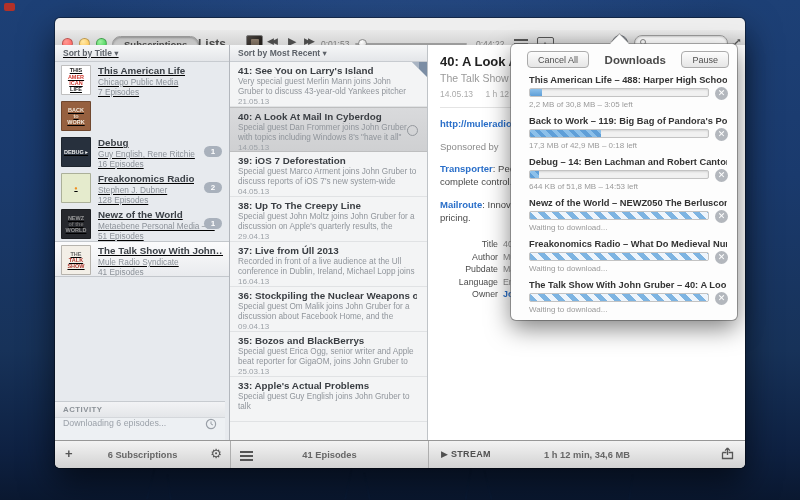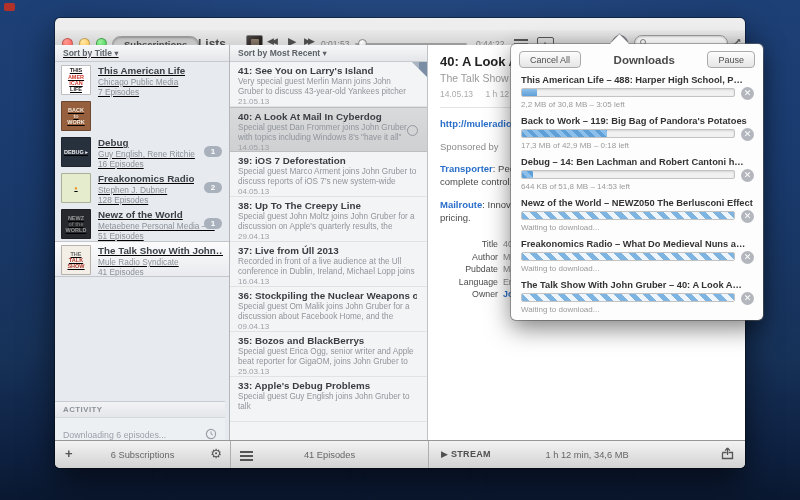--- a/index.html
+++ b/index.html
@@ -63,21 +63,21 @@
     display:flex;flex-direction:column;justify-content:center;overflow:hidden;flex:none;}
   .al{display:block;text-align:center;font-size:5.5px;font-weight:bold;line-height:1.15;white-space:nowrap;}
   .pod-info{padding-left:7px;overflow:hidden;min-width:0;}
   .pod-title{font-size:9.8px;font-weight:bold;color:#3c4147;line-height:12px;white-space:nowrap;overflow:hidden;}
   .pod-sub{font-size:8.3px;color:#8b9198;line-height:10px;white-space:nowrap;overflow:hidden;}
   .pod-badge{position:absolute;right:7px;top:12px;min-width:8px;padding:1px 5px;background:#a9b1bc;color:#fff;
     font-size:8px;font-weight:bold;border-radius:8px;text-align:center;}
   .activity{position:absolute;left:0;right:4px;bottom:0;}
   .act-header{height:15px;line-height:15px;padding-left:8px;font-size:7.8px;font-weight:bold;letter-spacing:.5px;color:#8b9197;
     background:linear-gradient(#f2f3f5,#e4e6e9);border-top:1px solid #c7cbd0;border-bottom:1px solid #d4d7db;}
-  .act-row{height:22px;display:flex;align-items:flex-end;padding:0 8px;background:#edf0f3;}
+  .act-row{height:22px;display:flex;align-items:flex-start;padding:0 8px;background:#edf0f3;}
   .act-text{flex:1;font-size:8.8px;color:#9ba1a9;}
 
   .epl{position:absolute;left:175px;top:0;bottom:0;width:198px;background:#f3f4f5;border-right:1px solid #bfc3c7;box-sizing:border-box;overflow:hidden;}
   .ep-row{position:relative;height:45px;padding:3px 10px 0 8px;box-sizing:border-box;border-bottom:1px solid #e0e2e4;}
   .ep-row.selected{background:linear-gradient(#d9dadc,#cfd0d2);border-top:1px solid #bdbebf;border-bottom:1px solid #bdbebf;}
   .ep-title{font-size:9.8px;font-weight:bold;color:#3a3e43;line-height:12px;white-space:nowrap;overflow:hidden;}
   .ep-desc{font-size:8.2px;color:#90959b;line-height:9.8px;height:20px;overflow:hidden;}
   .ep-date{font-size:8px;color:#9da2a8;line-height:10px;}
   .corner-flag{position:absolute;top:0;right:0;width:0;height:0;border-left:15px solid transparent;border-top:15px solid #7b8da4;}
   .corner-flag::after{content:"";position:absolute;left:-15px;top:-15px;width:0;height:0;border-left:7px solid transparent;border-top:7px solid rgba(255,255,255,.35);}
@@ -99,30 +99,30 @@
   .meta-label{width:58px;text-align:right;font-weight:normal;color:#4c4c4c;flex:none;}
   .meta-value{padding-left:5px;color:#8a8a8a;white-space:nowrap;overflow:hidden;}
   .meta-row.linked .meta-value{color:#2a6fc9;font-weight:bold;}
 
   
   .statusbar{position:absolute;left:0;right:0;bottom:0;height:28px;background:linear-gradient(#f3f3f3,#d2d2d2);border-top:1px solid #979797;box-sizing:border-box;}
   .sb-sec{position:absolute;top:0;bottom:0;display:flex;align-items:center;justify-content:center;}
   .sb-1{left:0;width:175px;border-right:1px solid #aeaeae;}
   .sb-2{left:176px;width:197px;border-right:1px solid #aeaeae;}
   .sb-3{left:374px;right:0;}
-  .sb-label{font-size:9.3px;color:#666;font-weight:normal;}
+  .sb-label{font-size:9.3px;color:#666;font-weight:bold;}
   .sb-plus{position:absolute;left:10px;top:5px;font-size:13px;color:#555;font-weight:bold;}
   .sb-gear{position:absolute;right:8px;top:5px;font-size:13px;color:#555;}
   .sb-list{position:absolute;left:9px;top:10px;width:13px;height:2px;background:#555;box-shadow:0 4px 0 #555,0 8px 0 #555;}
   .sb-stream{position:absolute;left:12px;top:8px;font-size:9px;font-weight:bold;color:#4f4f4f;letter-spacing:.3px;}
   .sb-share{position:absolute;right:10px;top:5px;}
 
   
-  .popover{position:absolute;left:511px;top:44px;width:252px;z-index:50;background:#fdfdfd;border-radius:5px;
-    box-shadow:0 8px 24px rgba(0,0,0,.5),0 0 0 1px rgba(120,120,120,.55);padding-bottom:3px;}
+  .popover{position:absolute;left:511px;top:44px;width:218px;z-index:50;background:#fdfdfd;border-radius:5px;
+    box-shadow:0 8px 24px rgba(0,0,0,.5),0 0 0 1px rgba(120,120,120,.55);padding-bottom:3px;padding-left:8px;}
   .pop-arrow{position:absolute;left:102px;top:-7px;width:13px;height:13px;background:#fdfdfd;transform:rotate(45deg);
     box-shadow:-1px -1px 0 rgba(120,120,120,.55);}
   .pop-head{display:flex;align-items:center;justify-content:space-between;padding:7px 8px 3px;}
   .pop-title{font-size:11.5px;font-weight:bold;color:#4a4a4a;}
   .pop-btn{font-size:9px;color:#4f4f4f;background:linear-gradient(#fcfcfc,#e6e6e6);border:1px solid #ababab;
     border-radius:4px;padding:2.5px 10px;box-shadow:0 1px 0 rgba(255,255,255,.7);}
   .dl-item{position:relative;padding:4px 10px 2px;}
   .dl-title{font-size:9.3px;font-weight:bold;color:#333;white-space:nowrap;overflow:hidden;margin-bottom:3px;}
   .dl-track{position:relative;height:9px;margin-right:18px;background:#f1f1f1;border:1px solid #c3c3c3;border-radius:2px;
     box-sizing:border-box;overflow:hidden;box-shadow:inset 0 1px 2px rgba(0,0,0,.12);}
@@ -319,21 +319,21 @@
           <div class="ep-date">09.04.13</div>
 
         </div>
         <div class="ep-row">
           <div class="ep-title">35: Bozos and BlackBerrys</div>
           <div class="ep-desc">Special guest Erica Ogg, senior writer and Apple beat reporter for GigaOM, joins John Gruber to</div>
           <div class="ep-date">25.03.13</div>
 
         </div>
         <div class="ep-row">
-          <div class="ep-title">33: Apple's Debug Problems</div>
+          <div class="ep-title">33: Apple's Actual Problems</div>
           <div class="ep-desc">Special guest Guy English joins John Gruber to talk</div>
           <div class="ep-date"></div>
 
         </div>
     </div>
 
     <div class="detail">
       <div class="d-title">40: A Look At Mail In Cyberdog</div>
       <div class="d-show">The Talk Show With John Gruber</div>
       <div class="d-date">

